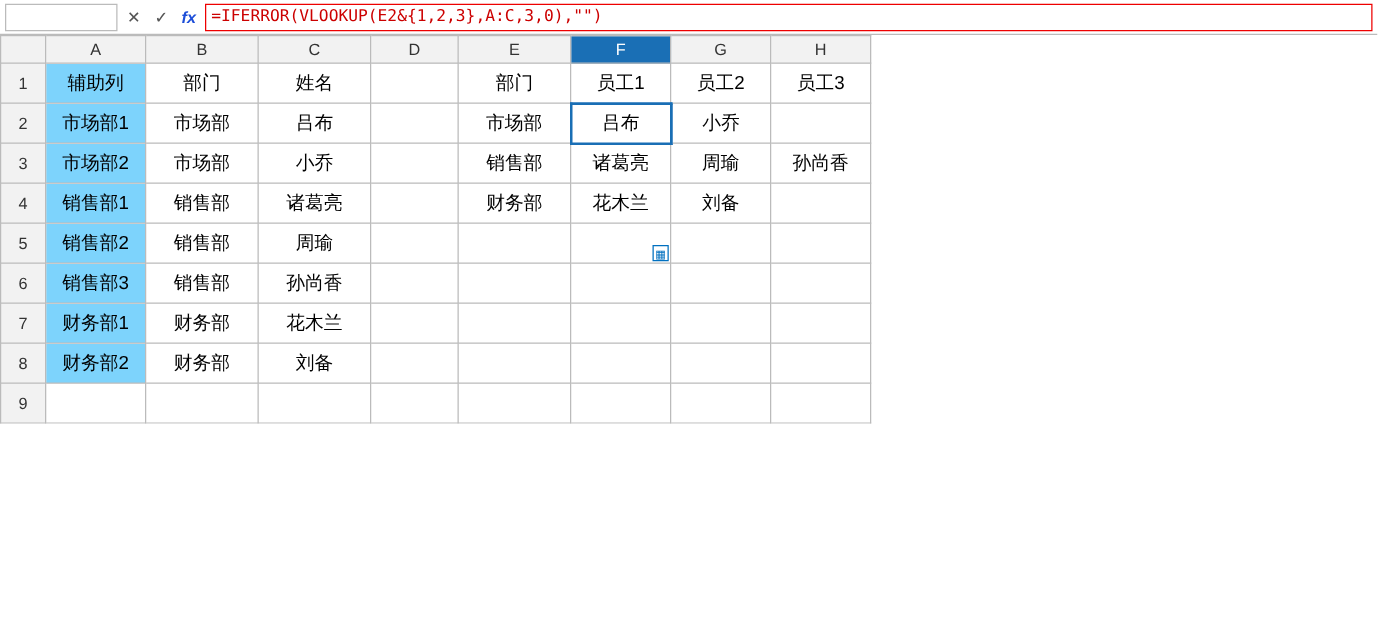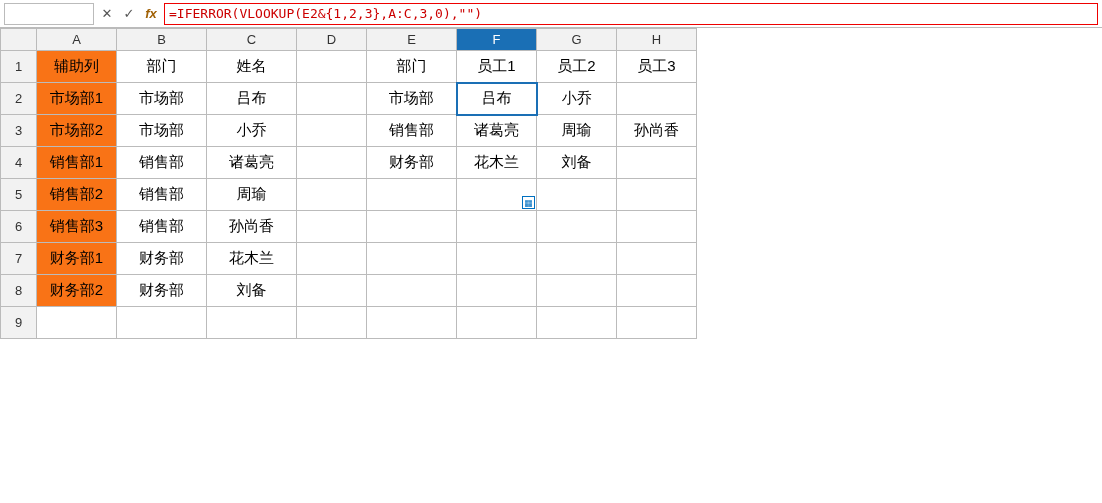--- a/index.html
+++ b/index.html
@@ -95,21 +95,21 @@
       text-align: center;
       height: 32px;
       padding: 0 4px;
       font-size: 15px;
       color: #000;
       white-space: nowrap;
       overflow: hidden;
     }
 
     td.cell.yellow-bg {
-      background-color: #f97316;
+      background-color: #7dd3fc;
     }
 
     
     th.active-col {
       background: #1a6fb5;
       color: #fff;
     }
 
     
     td.active-cell {
@@ -157,21 +157,21 @@
 </head>
 <body>
 
 <div class="formula-bar">
   <div class="cell-ref-box">
     <span></span>
   </div>
   <div class="formula-icons">
     <div class="formula-icon">✕</div>
     <div class="formula-icon">✓</div>
-    <div class="formula-icon" style="font-style:italic;font-weight:bold;color:#a16207;">fx</div>
+    <div class="formula-icon" style="font-style:italic;font-weight:bold;color:#1d4ed8;">fx</div>
   </div>
   <input class="formula-input" type="text" value="=IFERROR(VLOOKUP(E2&amp;{1,2,3},A:C,3,0),&quot;&quot;)" style="">
 </div>
 
 <div class="spreadsheet">
   <table>
     <colgroup>
       <col class="col-corner" style="width:36px;">
       <col class="col-a">
       <col class="col-b">

